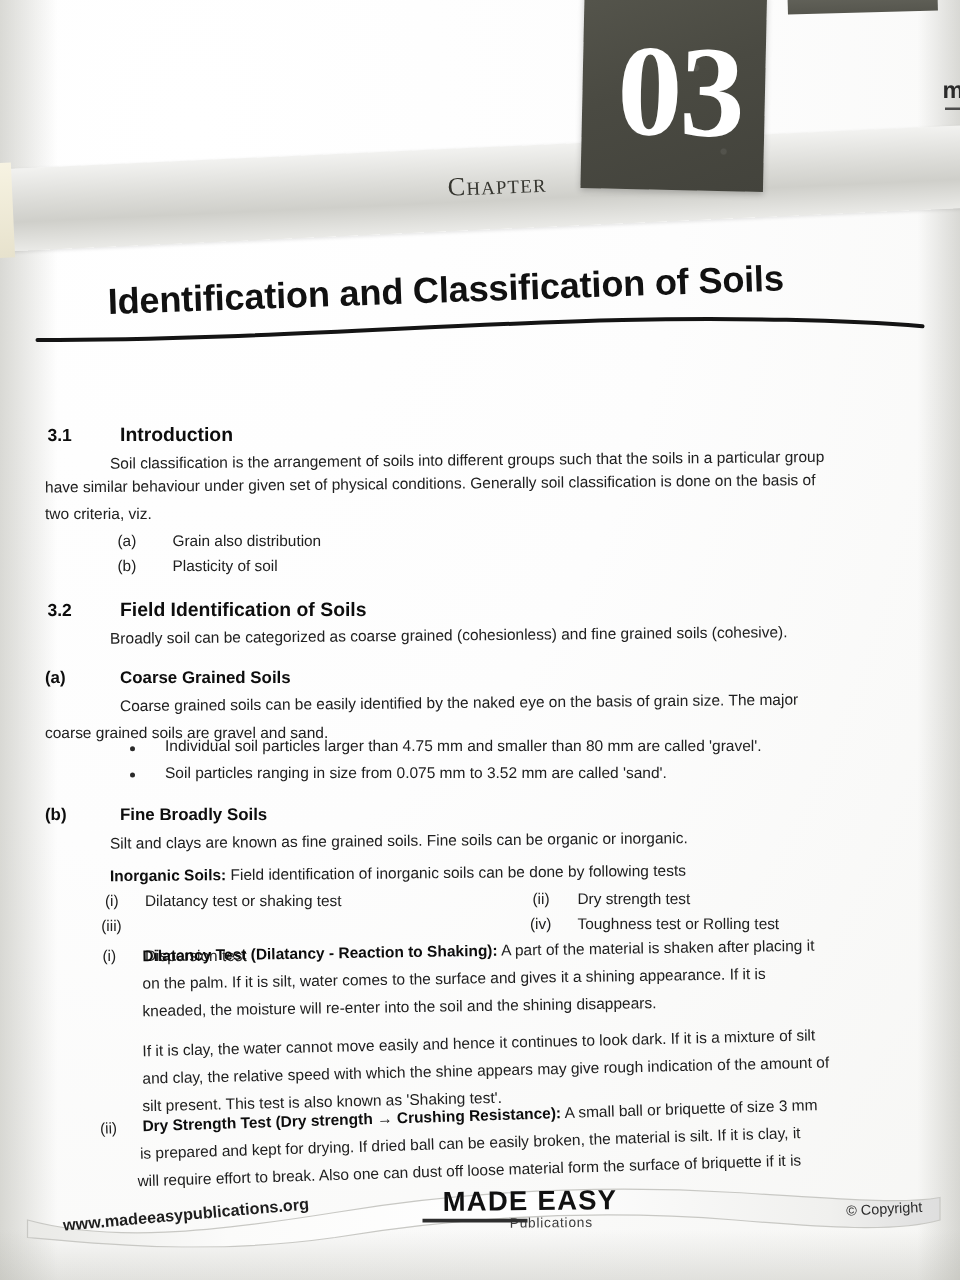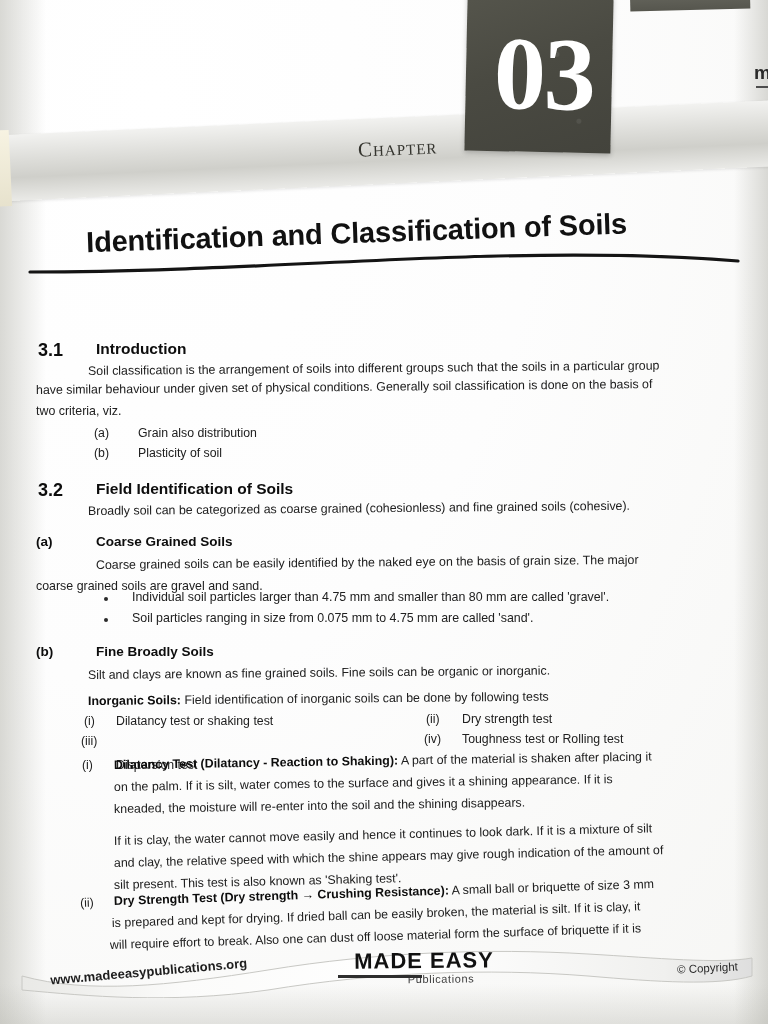--- a/index.html
+++ b/index.html
@@ -171,21 +171,21 @@
 
   .sec-h {
     font-weight: 700;
     font-size: 15.5px;
     color: #0d0d0d;
     white-space: nowrap;
   }
   .sec-num {
     position: absolute;
     font-weight: 700;
-    font-size: 18px;
+    font-size: 14px;
     color: #0d0d0d;
   }
   .sub-h {
     font-weight: 700;
     font-size: 13.5px;
     color: #0d0d0d;
     white-space: nowrap;
   }
   .sub-lbl {
     position: absolute;
@@ -332,21 +332,21 @@
     <div class="p row clip skew-a" style="left:88px; top:186px; width:680px;">Broadly soil can be categorized as coarse grained (cohesionless) and fine grained soils (cohesive).</div>
 
     <div class="sub-lbl" style="left:36px; top:216px;">(a)</div>
     <div class="sub-h row" style="left:96px; top:216px;">Coarse Grained Soils</div>
     <div class="p row clip skew-a" style="left:96px; top:240px; width:672px;">Coarse grained soils can be easily identified by the naked eye on the basis of grain size. The major</div>
     <div class="p row" style="left:36px; top:261px;">coarse grained soils are gravel and sand.</div>
 
     <div class="bullet" style="left:104px; top:279px;"></div>
     <div class="p row clip" style="left:132px; top:272px; width:636px;">Individual soil particles larger than 4.75 mm and smaller than 80 mm are called 'gravel'.</div>
     <div class="bullet" style="left:104px; top:300px;"></div>
-    <div class="p row clip" style="left:132px; top:293px; width:636px;">Soil particles ranging in size from 0.075 mm to 4.75 mm are called 'sand'.</div>
+    <div class="p row clip" style="left:132px; top:293px; width:636px;">Soil particles ranging in size from 0.075 mm to 3.52 mm are called 'sand'.</div>
 
     <div class="sub-lbl" style="left:36px; top:326px;">(b)</div>
     <div class="sub-h row" style="left:96px; top:326px;">Fine Broadly Soils</div>
     <div class="p row clip skew-a" style="left:88px; top:350px; width:680px;">Silt and clays are known as fine grained soils. Fine soils can be organic or inorganic.</div>
 
     <div class="p row clip skew-a" style="left:88px; top:376px; width:680px;">
       <span class="b">Inorganic Soils:</span><span> Field identification of inorganic soils can be done by following tests</span>
     </div>
 
     <div class="lst-num" style="left:84px; top:396px;">(i)</div>

